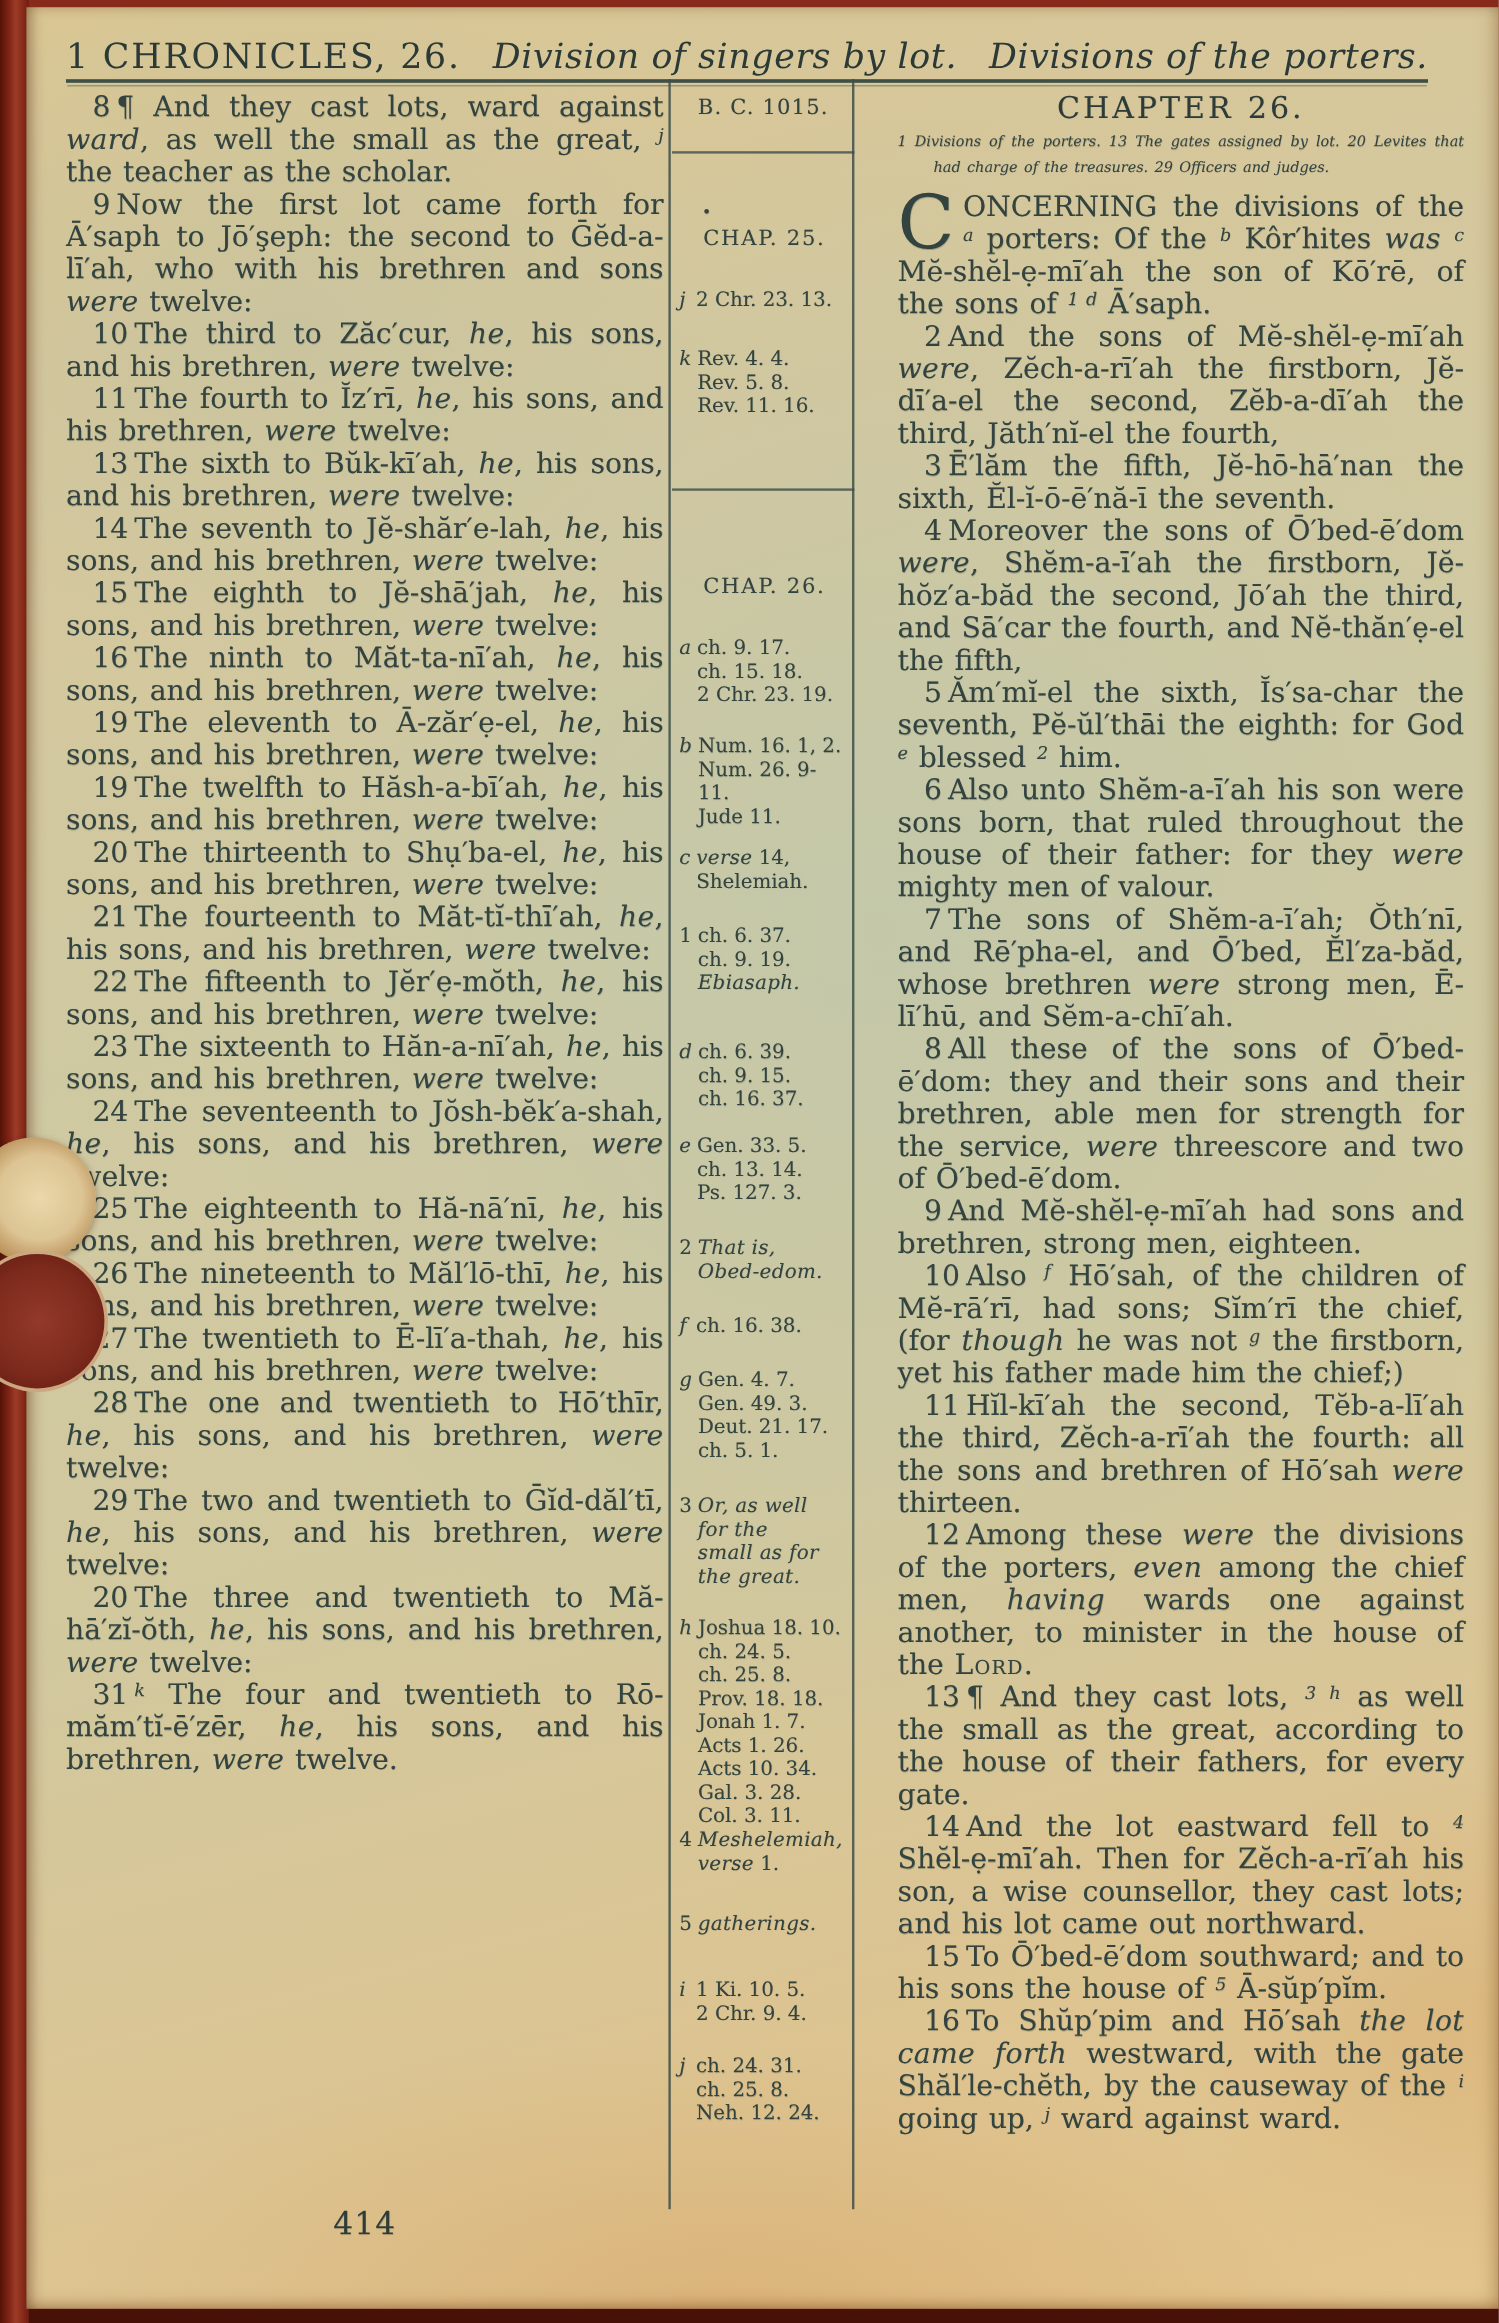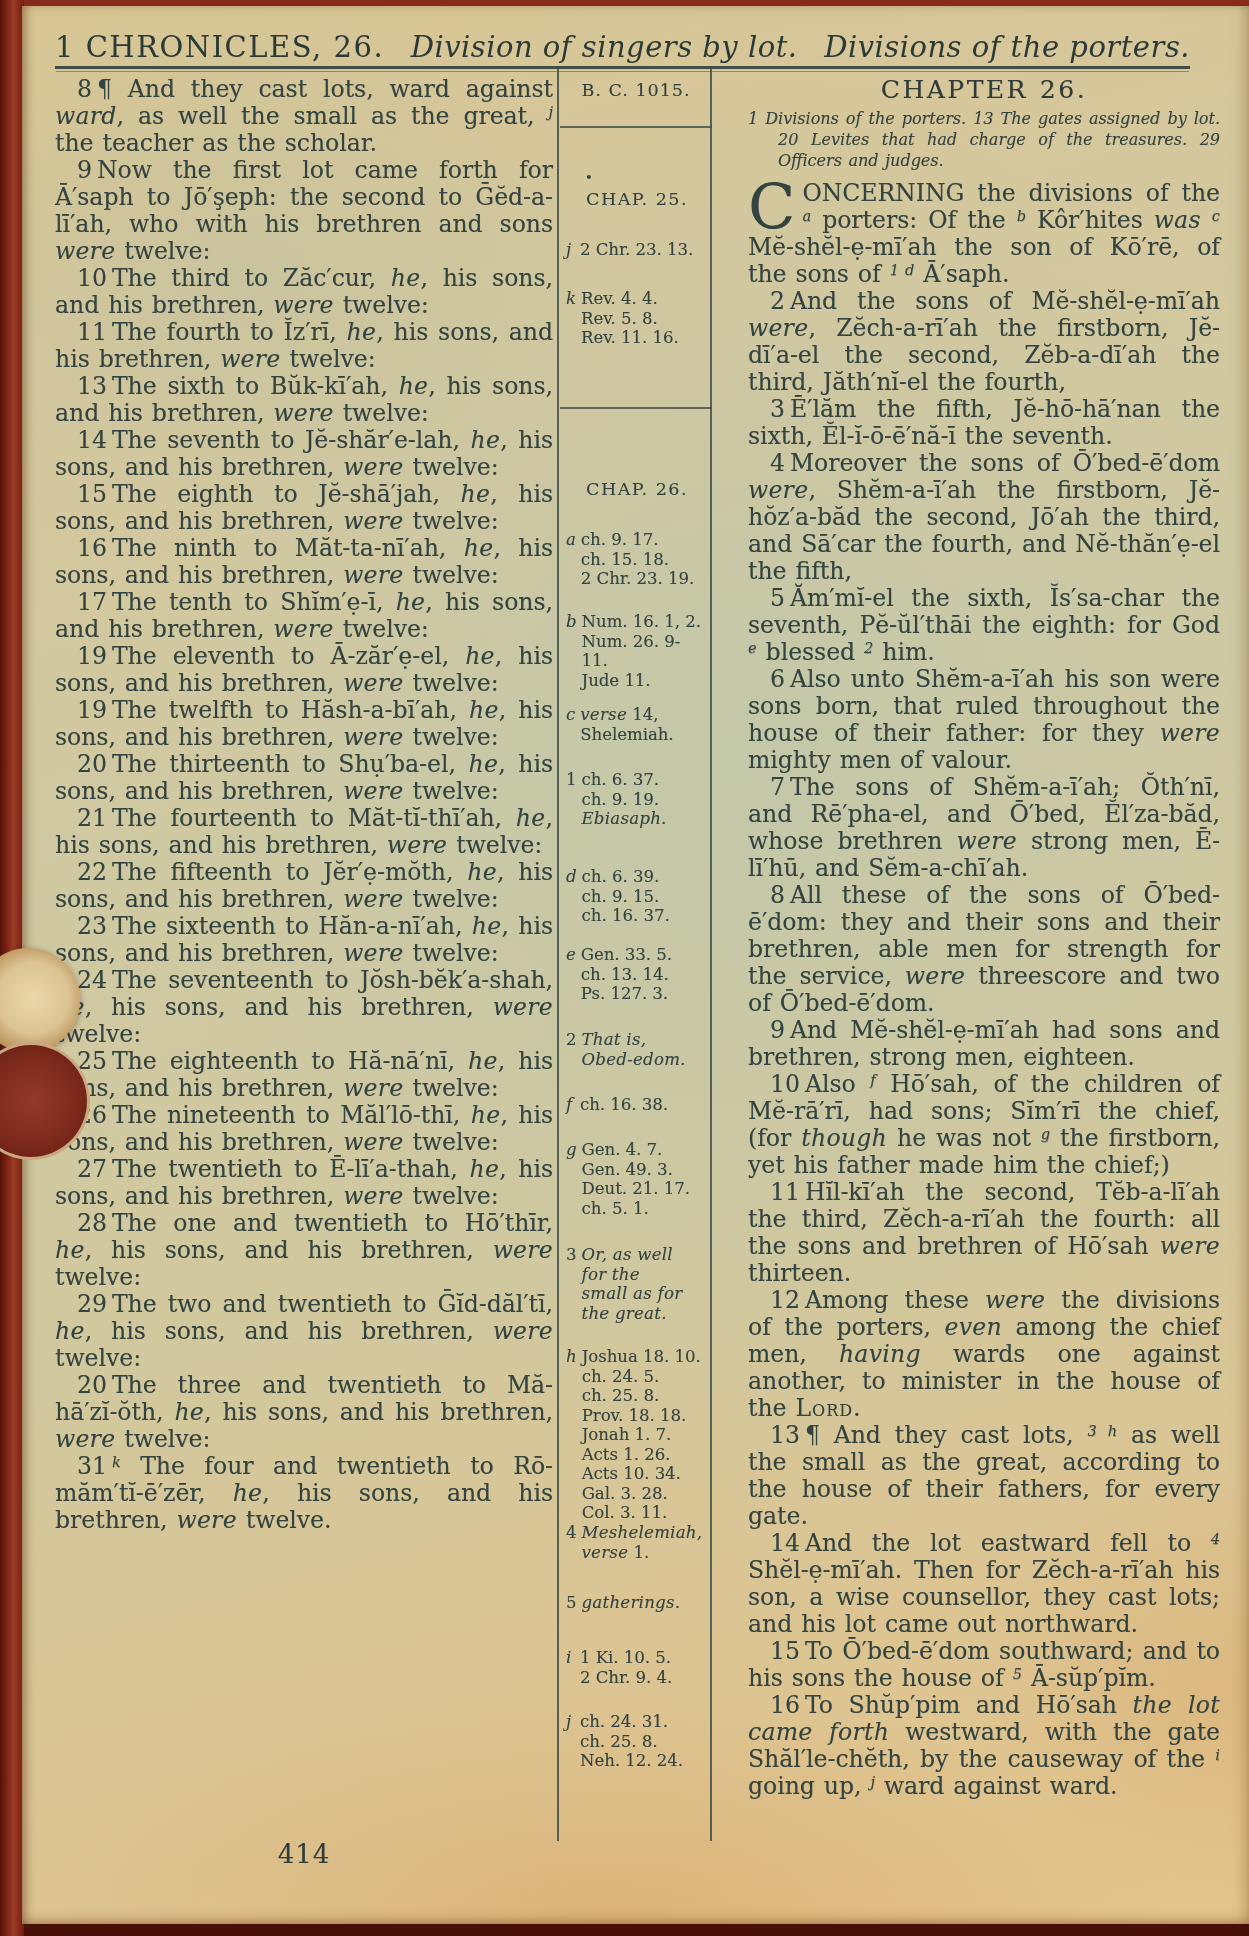--- a/index.html
+++ b/index.html
@@ -77,21 +77,21 @@
   .sc{font-variant:small-caps;letter-spacing:1px;}
   .dropcap{
     float:left;font-size:62px;line-height:47px;padding:3px 7px 0 0;
     color:var(--ink);font-style:normal;
   }
   .chap-head{
     margin:0 0 5px 0;font-weight:normal;text-align:center;
     font-size:25px;letter-spacing:2.5px;color:#2d3c38;
   }
   .chap-summary{
-    margin:0 0 9px 0;font-style:italic;font-size:16px;line-height:21px;
+    margin:0 0 9px 0;font-style:italic;font-size:12px;line-height:21px;
     padding-left:30px;text-indent:-30px;text-align:justify;
   }
   .page-number{
     position:absolute;left:33px;top:1833px;width:498px;
     text-align:center;font-size:26px;letter-spacing:1px;color:#2f3d39;
     text-shadow:0.3px 0.4px 0.6px rgba(46,62,57,0.35);
   }
 </style>
 </head>
 <body>
@@ -110,21 +110,20 @@
 
     <section class="col col-left" id="left-col">
         <p class="verse"><span class="vnum">8</span>¶ And they cast lots, ward against <i>ward</i>, as well the small as the great, <sup>j</sup> the teacher as the scholar.</p>
         <p class="verse"><span class="vnum">9</span>Now the first lot came forth for Ā′saph to Jō′şeph: the second to Ḡĕd-a-lī′ah, who with his brethren and sons <i>were</i> twelve:</p>
         <p class="verse"><span class="vnum">10</span>The third to Zăc′cur, <i>he</i>, his sons, and his brethren, <i>were</i> twelve:</p>
         <p class="verse"><span class="vnum">11</span>The fourth to Ĭz′rī, <i>he</i>, his sons, and his brethren, <i>were</i> twelve:</p>
         <p class="verse"><span class="vnum">13</span>The sixth to Bŭk-kī′ah, <i>he</i>, his sons, and his brethren, <i>were</i> twelve:</p>
         <p class="verse"><span class="vnum">14</span>The seventh to Jĕ-shăr′e-lah, <i>he</i>, his sons, and his brethren, <i>were</i> twelve:</p>
         <p class="verse"><span class="vnum">15</span>The eighth to Jĕ-shā′jah, <i>he</i>, his sons, and his brethren, <i>were</i> twelve:</p>
         <p class="verse"><span class="vnum">16</span>The ninth to Măt-ta-nī′ah, <i>he</i>, his sons, and his brethren, <i>were</i> twelve:</p>
-        <p class="verse"><span class="vnum">17</span>The tenth to Shĭm′ẹ-ī, <i>he</i>, his sons, and his brethren, <i>were</i> twelve:</p>
         <p class="verse"><span class="vnum">19</span>The eleventh to Ā-zăr′ẹ-el, <i>he</i>, his sons, and his brethren, <i>were</i> twelve:</p>
         <p class="verse"><span class="vnum">19</span>The twelfth to Hăsh-a-bī′ah, <i>he</i>, his sons, and his brethren, <i>were</i> twelve:</p>
         <p class="verse"><span class="vnum">20</span>The thirteenth to Shụ′ba-el, <i>he</i>, his sons, and his brethren, <i>were</i> twelve:</p>
         <p class="verse"><span class="vnum">21</span>The fourteenth to Măt-tĭ-thī′ah, <i>he</i>, his sons, and his brethren, <i>were</i> twelve:</p>
         <p class="verse"><span class="vnum">22</span>The fifteenth to Jĕr′ẹ-mŏth, <i>he</i>, his sons, and his brethren, <i>were</i> twelve:</p>
         <p class="verse"><span class="vnum">23</span>The sixteenth to Hăn-a-nī′ah, <i>he</i>, his sons, and his brethren, <i>were</i> twelve:</p>
         <p class="verse"><span class="vnum">24</span>The seventeenth to Jŏsh-bĕk′a-shah, <i>he</i>, his sons, and his brethren, <i>were</i> twelve:</p>
         <p class="verse"><span class="vnum">25</span>The eighteenth to Hă-nā′nī, <i>he</i>, his sons, and his brethren, <i>were</i> twelve:</p>
         <p class="verse"><span class="vnum">26</span>The nineteenth to Măl′lō-thī, <i>he</i>, his sons, and his brethren, <i>were</i> twelve:</p>
         <p class="verse"><span class="vnum">27</span>The twentieth to Ē-lī′a-thah, <i>he</i>, his sons, and his brethren, <i>were</i> twelve:</p>

